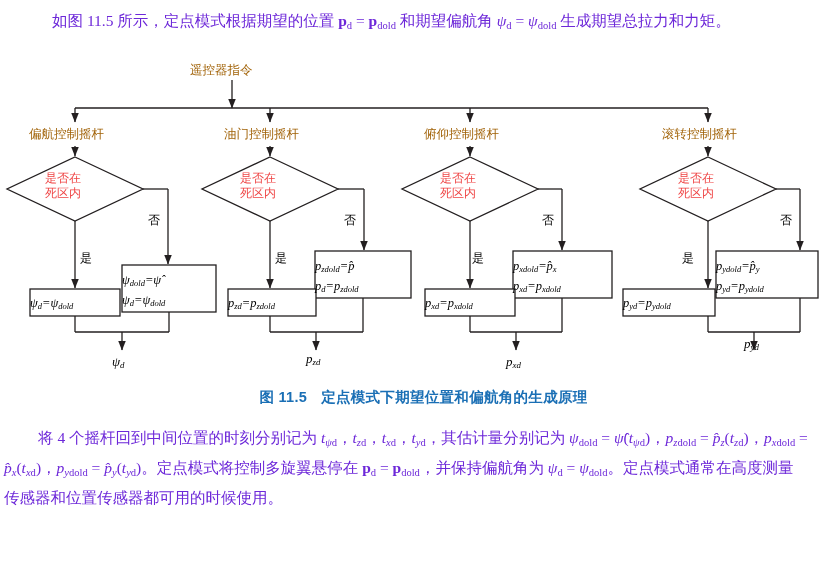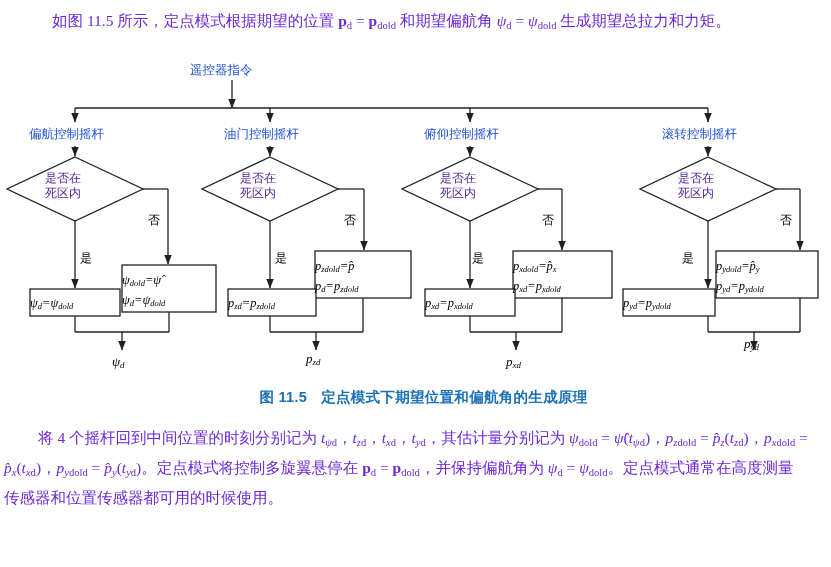--- a/index.html
+++ b/index.html
@@ -58,30 +58,30 @@
     left: 0; top: 60px;
     width: 831px;
     height: 330px;
   }
   #figure svg { display: block; }
 
   .lbl {
     position: absolute;
     font-family: "Liberation Sans", sans-serif;
     font-size: 12.5px;
-    color: #1d4ed8;
+    color: #a16207;
     white-space: nowrap;
   }
   .diamond-text {
     position: absolute;
     font-family: "Liberation Sans", sans-serif;
     font-size: 12px;
     line-height: 15px;
     text-align: center;
-    color: #4c1d95;
+    color: #ef4444;
     white-space: nowrap;
   }
   .box-text {
     position: absolute;
     font-family: "Liberation Serif", serif;
     font-size: 12.5px;
     line-height: 17px;
     text-align: left;
     color: #000;
     white-space: nowrap;

